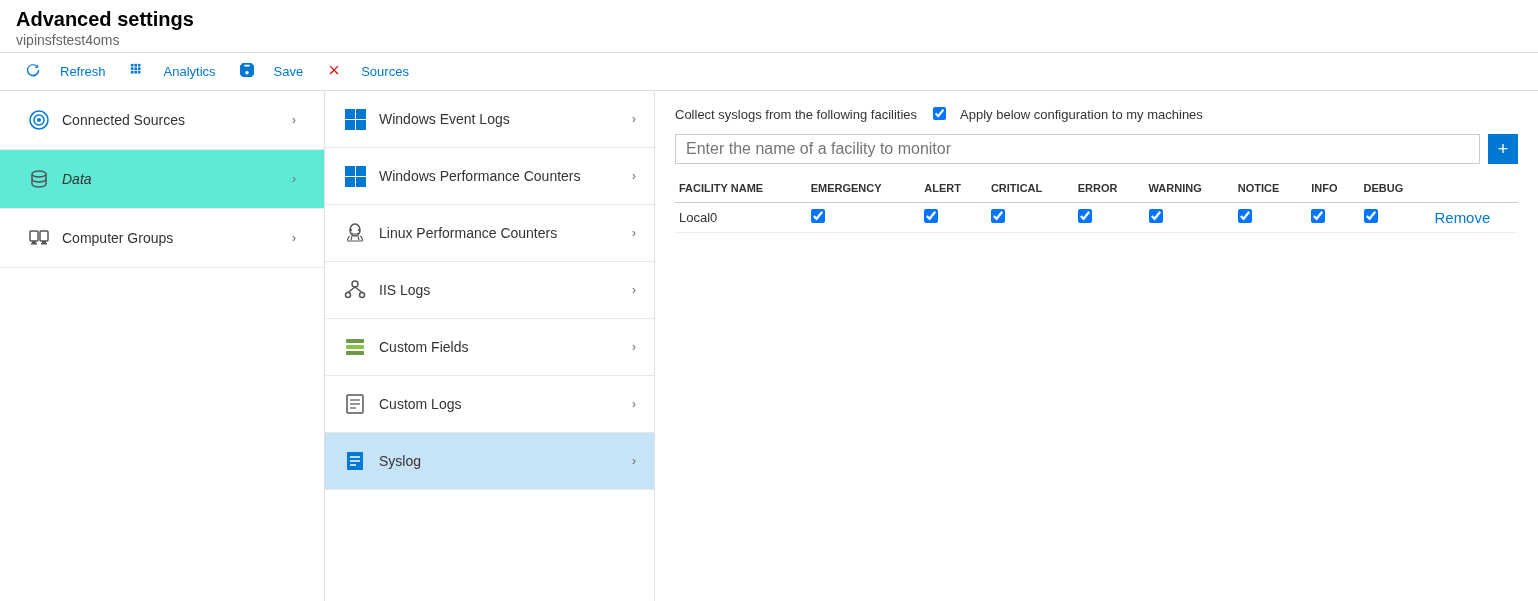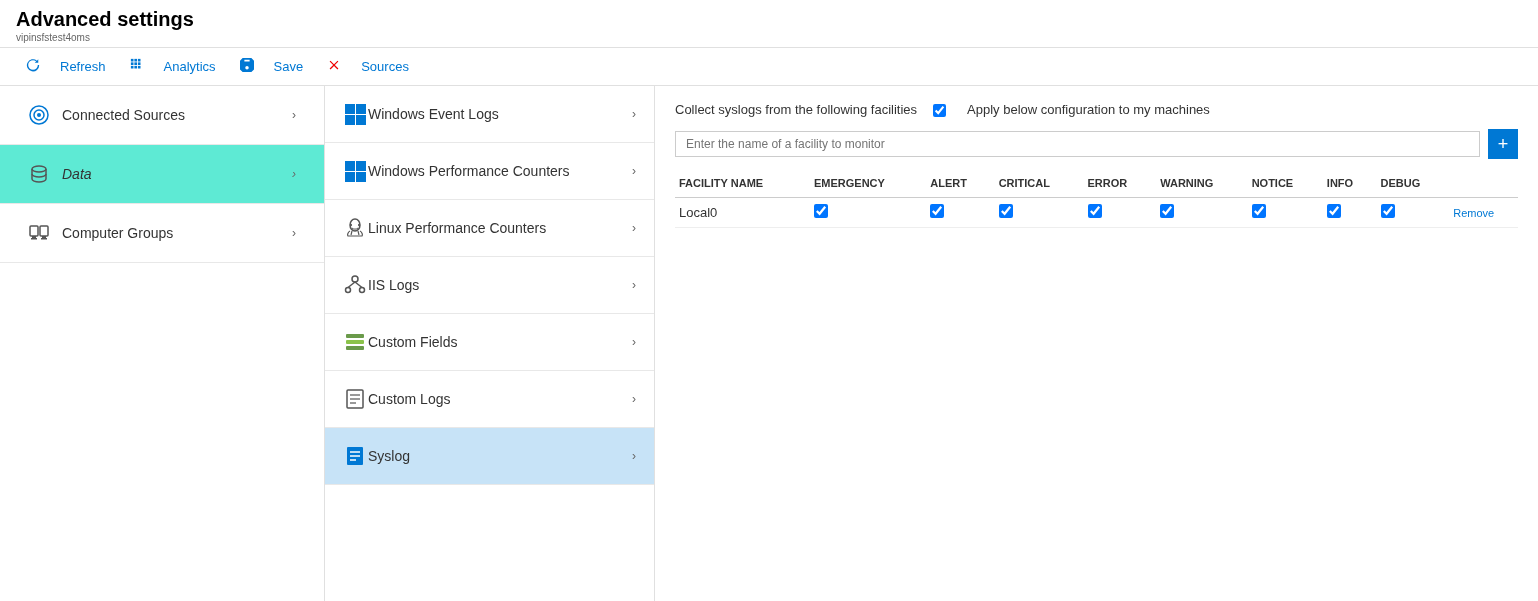--- a/index.html
+++ b/index.html
@@ -1,21 +1,21 @@
 <!DOCTYPE html>
 <html><head>
   <meta charset="utf-8">
   <style>
     * { box-sizing: border-box; margin: 0; padding: 0; }
     body { font-family: 'Segoe UI', Arial, sans-serif; font-size: 13px; color: #333; background: #fff; }
 
     
     .header { padding: 8px 16px 4px 16px; border-bottom: 1px solid #e0e0e0; }
     .header-title { font-size: 20px; font-weight: 600; color: #000000; }
-    .header-subtitle { font-size: 10px; color: #666; margin-top: 1px; }
+    .header-subtitle { font-size: 14px; color: #666; margin-top: 1px; }
 
     
     .toolbar { display: flex; align-items: center; gap: 4px; padding: 6px 16px; border-bottom: 1px solid #e0e0e0; }
     .toolbar-btn { display: flex; align-items: center; gap: 20px; padding: 4px 10px; border: none; background: none; cursor: pointer; color: #0078d4; font-size: 13px; border-radius: 2px; }
     .toolbar-btn .icon { font-size: 14px; }
 
     
     .main-layout { display: flex; height: calc(100vh - 80px); }
 
     
@@ -24,40 +24,40 @@
     .sidebar-item.active { background: #5eead4; font-style: italic; }
     .sidebar-item-left { display: flex; align-items: center; gap: 12px; }
     .sidebar-item-label { font-size: 14px; }
     .sidebar-icon { width: 22px; height: 22px; display: flex; align-items: center; justify-content: center; color: #555; }
     .chevron { color: #666; font-size: 12px; }
 
     
     .middle-panel { width: 330px; border-right: 1px solid #e0e0e0; flex-shrink: 0; }
     .middle-item { display: flex; align-items: center; justify-content: space-between; padding: 16px 18px; border-bottom: 1px solid #e8e8e8; cursor: pointer; }
     .middle-item.active { background: #c7e3f7; }
-    .middle-item-left { display: flex; align-items: center; gap: 1px; }
+    .middle-item-left { display: flex; align-items: center; gap: 12px; }
     .middle-item-label { font-size: 14px; }
     .middle-icon { width: 24px; height: 24px; display: flex; align-items: center; justify-content: center; }
 
     
     .right-panel { flex: 1; padding: 16px 20px; overflow-y: auto; }
     .right-header { display: flex; align-items: center; gap: 8px; margin-bottom: 12px; }
     .right-header-text { font-size: 13px; color: #333; }
-    .apply-check { display: flex; align-items: flex-end; gap: 21px; margin-left: 8px; }
+    .apply-check { display: flex; align-items: flex-start; gap: 14px; margin-left: 8px; }
 
     .facility-input-row { display: flex; align-items: center; gap: 8px; margin-bottom: 14px; }
-    .facility-input { flex: 1; padding: 5px 10px; border: 1px solid #ccc; font-size: 12px; color: #c2410c; outline: none; }
+    .facility-input { flex: 1; padding: 5px 10px; border: 1px solid #ccc; font-size: 16px; color: #c2410c; outline: none; }
     .add-btn { background: #0078d4; color: #fff; border: none; width: 30px; height: 30px; font-size: 18px; cursor: pointer; display: flex; align-items: center; justify-content: center; }
 
     
     .facility-table { width: 100%; border-collapse: collapse; }
     .facility-table th { text-align: left; font-size: 11px; font-weight: 700; color: #333; padding: 4px 8px 8px 4px; text-transform: uppercase; border-bottom: 1px solid #ccc; }
     .facility-table td { padding: 6px 4px; font-size: 13px; border-bottom: 1px solid #eee; vertical-align: middle; }
     .facility-table td input[type=checkbox] { width: 14px; height: 14px; cursor: pointer; }
-    .remove-link { color: #0078d4; cursor: pointer; font-size: 11px; text-decoration: none; }
+    .remove-link { color: #0078d4; cursor: pointer; font-size: 15px; text-decoration: none; }
   </style>
 </head>
 <body>
 
 <div class="header">
   <div class="header-title">Advanced settings</div>
   <div class="header-subtitle">vipinsfstest4oms</div>
 </div>
 
 <div class="toolbar">

